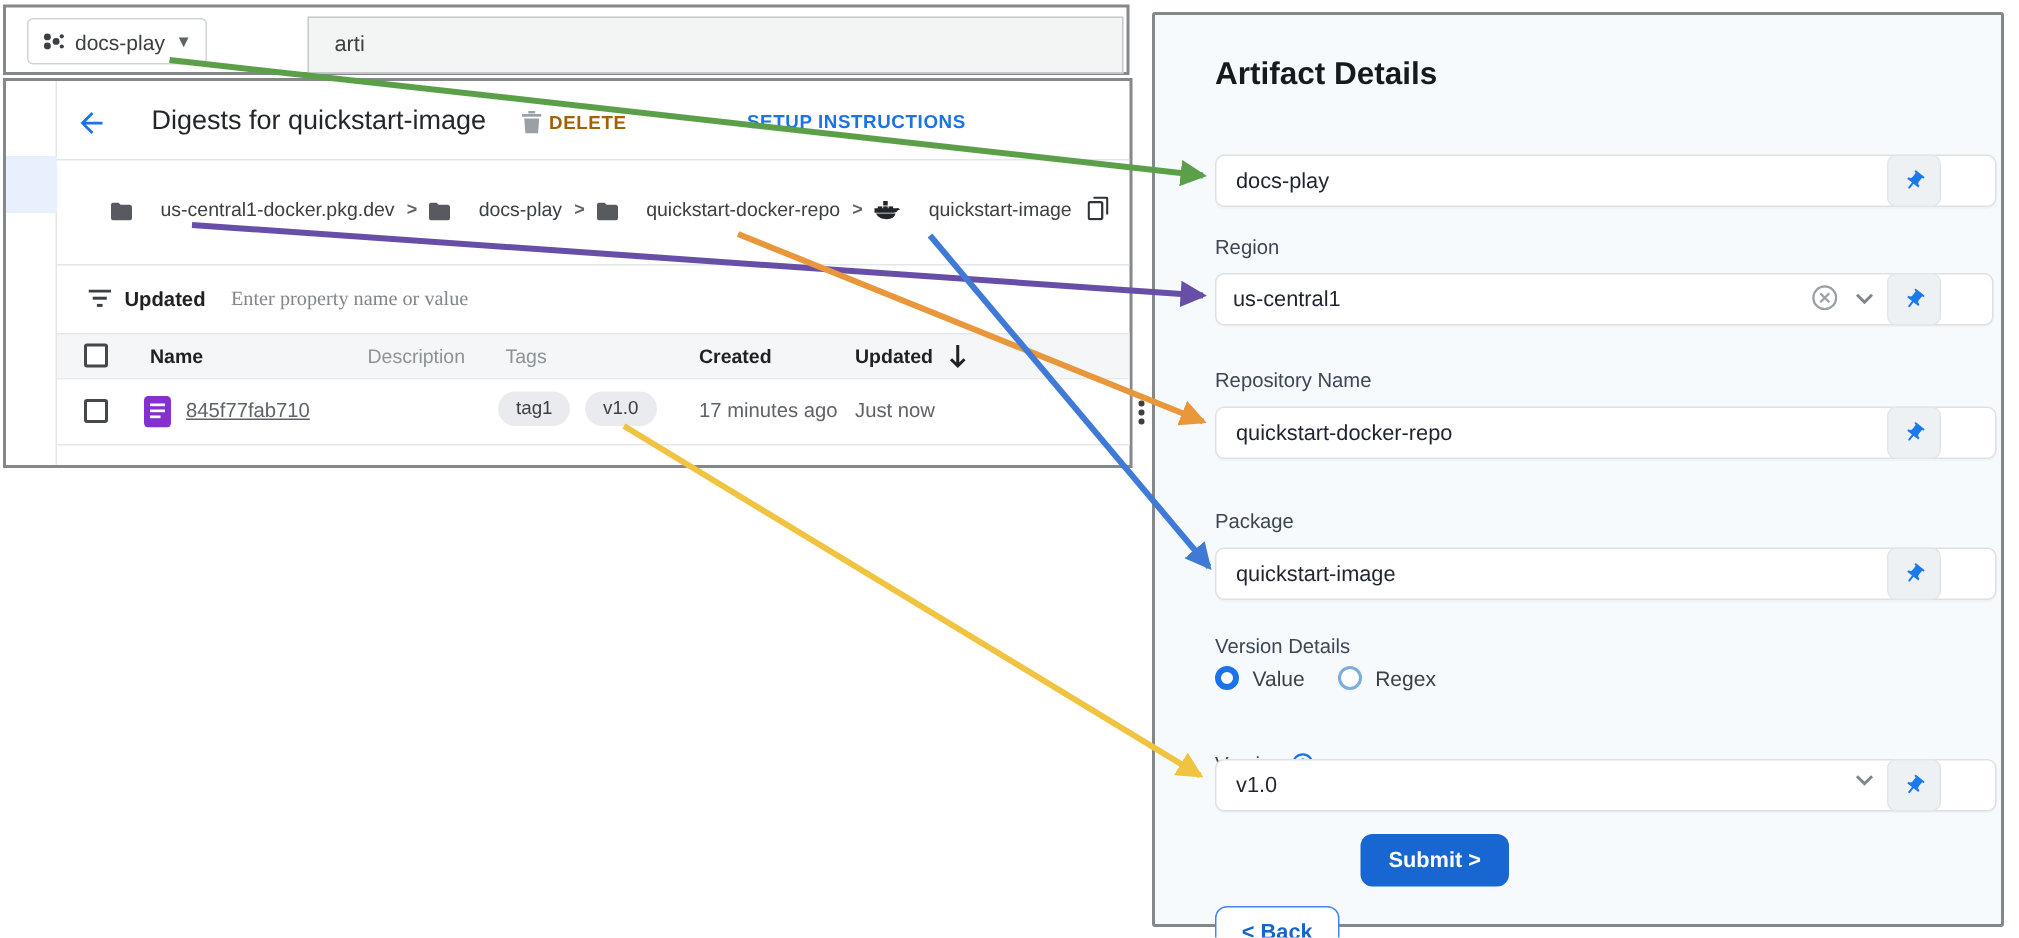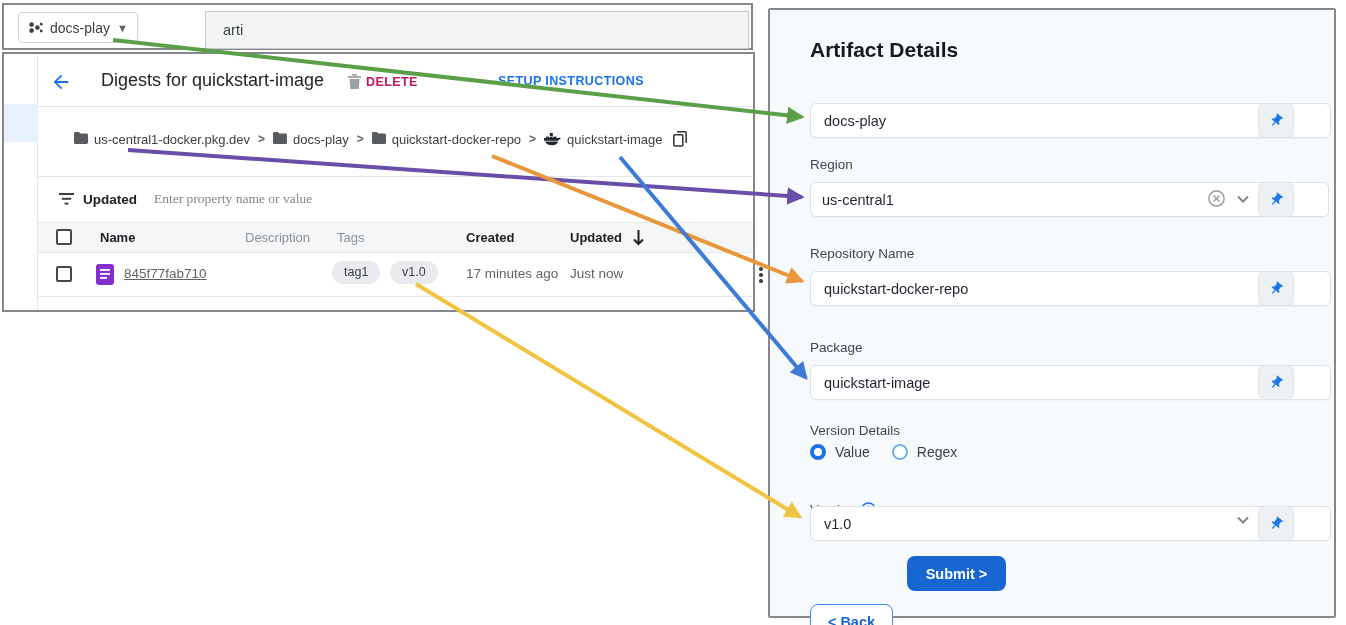--- a/index.html
+++ b/index.html
@@ -11,25 +11,25 @@
   .proj-btn span.lbl{font-size:14px;color:#3c4043;}
   .caret{font-size:11px;color:#5f6368;}
   .search-box{left:201px;top:6px;width:544px;height:38px;background:#f3f5f5;border:1px solid #c6cacc;font-size:14.5px;color:#3c4043;padding:0 0 0 17px;outline:none;font-family:"Liberation Sans",sans-serif;}
   
   .mainbox{left:2px;top:52px;width:753px;height:260px;border:2px solid #85888b;background:#fff;}
   .strip{left:0;top:0;width:34px;height:100%;border-right:1px solid #e4e7ea;background:#fff;}
   .strip-sel{left:0;top:50px;width:34px;height:38px;background:#e8f0fe;}
   .back-arrow{left:46px;top:17px;width:22px;height:22px;cursor:pointer;}
   .page-title{left:97px;top:16px;font-size:18px;color:#24262a;}
   .toolbar-btn{top:20px;display:flex;align-items:center;gap:5px;font-size:12.5px;font-weight:bold;letter-spacing:.4px;cursor:pointer;}
-  .del-btn{left:344px;color:#be185d;}
+  .del-btn{left:344px;color:#a16207;}
   .setup-btn{left:494px;color:#1a73e8;}
   .hline{height:1px;background:#e3e6e8;left:34px;right:0;}
   .crumbs{left:70px;top:72px;height:26px;display:flex;align-items:center;gap:8px;font-size:13px;color:#3c4043;white-space:nowrap;}
-  .crumb{display:flex;align-items:flex-start;gap:6px;cursor:pointer;}
+  .crumb{display:flex;align-items:flex-end;gap:19px;cursor:pointer;}
   .crumb-sep{color:#5f6368;font-size:12px;font-weight:bold;}
   .filter-row{left:55px;top:132px;height:26px;display:flex;align-items:center;gap:9px;}
   .filter-lbl{font-size:13.5px;font-weight:bold;color:#202124;}
   .filter-input{border:none;background:transparent;outline:none;font-size:13.5px;width:420px;color:#202124;margin-left:6px;font-family:Liberation Serif, serif;}
   .filter-input::placeholder{color:#80868b;}
   .thead{left:34px;right:0;top:168px;height:31px;background:#f4f6f7;border-top:1px solid #e6e8ea;border-bottom:1px solid #e6e8ea;font-size:13px;}
   .th{position:absolute;top:7px;font-weight:bold;color:#202124;}
   .th.dim{color:#8d9297;font-weight:normal;}
   .trow{left:34px;right:0;top:199px;height:44px;background:#fff;border-bottom:1px solid #e6e8ea;font-size:13.5px;}
   .cbx{width:16px;height:16px;border:2px solid #43484d;border-radius:2px;background:#fff;cursor:pointer;}

